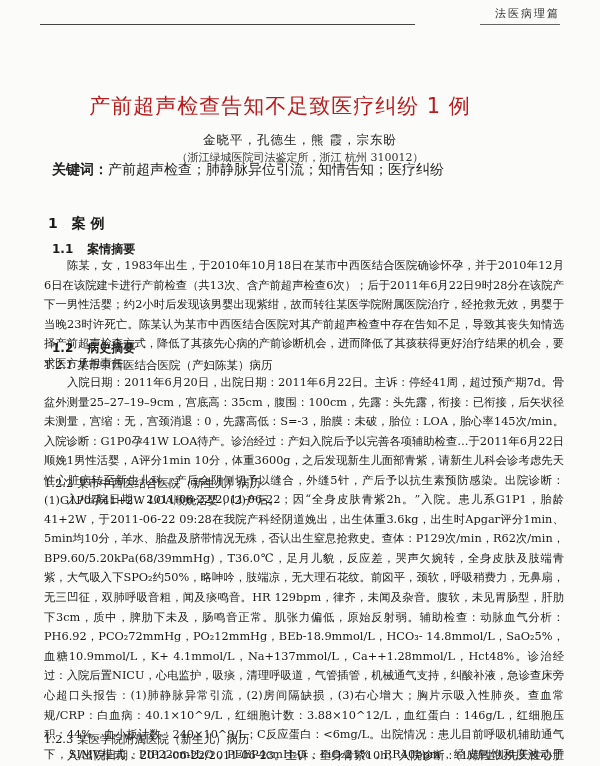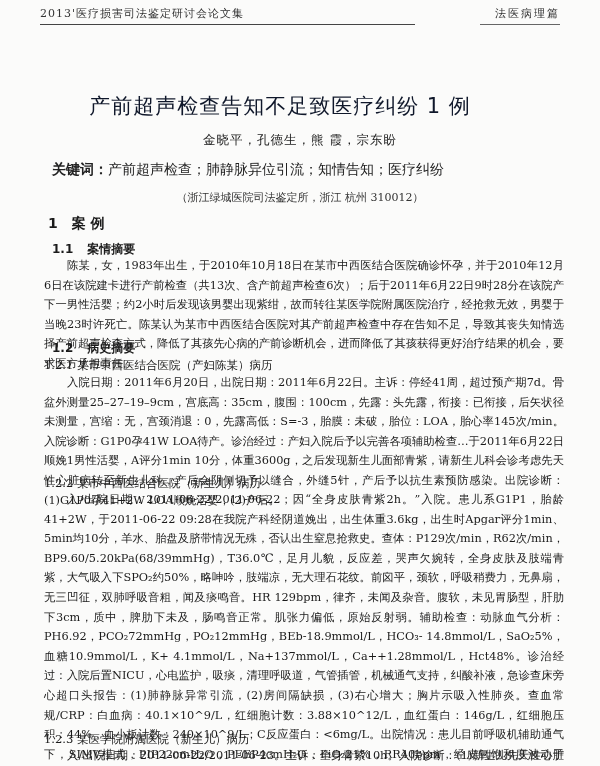--- a/index.html
+++ b/index.html
@@ -11,30 +11,30 @@
   .running-header {
     position:absolute; top:6px; left:40px; width:520px; height:20px;
     font-size:11px; color:#333;
   }
   .rh-left { position:absolute; left:0; top:0; letter-spacing:1px; }
   .rh-right { position:absolute; right:0; top:0; letter-spacing:2px; }
   .rh-rule-left { position:absolute; left:0; top:18px; width:375px; border-top:1px solid #444; }
   .rh-rule-right { position:absolute; right:0; top:18px; width:80px; border-top:1px solid #666; }
   .title {
     position:absolute; top:92px; left:0; width:560px; text-align:center;
-    font-family:"DejaVu Sans","Liberation Sans",sans-serif; font-size:21px; color:#0f172a;
+    font-family:"DejaVu Sans","Liberation Sans",sans-serif; font-size:21px; color:#b91c1c;
     letter-spacing:1px;
   }
   .authors {
     position:absolute; top:132px; left:0; width:600px; text-align:center;
     font-size:12.5px; letter-spacing:1px;
   }
   .affiliation {
     position:absolute; top:150px; left:0; width:600px; text-align:center;
-    font-size:11px; color:#333;margin-top:40px;
+    font-size:11px; color:#333;
   }
   .keywords {
     position:absolute; top:158px; left:52px; font-size:14px; color:#222;
     top:161px;
   }
   .kw-label { font-weight:bold; }
   .section-heading {
     position:absolute; left:48px; font-family:"DejaVu Sans","Liberation Sans",sans-serif;
     font-weight:bold; font-size:14px;
   }
@@ -48,21 +48,20 @@
   .para {
     position:absolute; left:44px; width:520px; font-size:11.3px; line-height:19.6px;
     text-align:justify; text-indent:23px;
   }
   .num { margin-right:14px; }
 </style>
 </head>
 <body>
 
 <div class="running-header">
-  <span class="rh-left">2013'医疗损害司法鉴定研讨会论文集</span>
   <span class="rh-right">法医病理篇</span>
   <div class="rh-rule-left"></div>
   <div class="rh-rule-right"></div>
 </div>
 
 <div class="title">产前超声检查告知不足致医疗纠纷 1 例</div>
 <div class="authors">金晓平，孔德生，熊 霞，宗东盼</div>
 <div class="affiliation">（浙江绿城医院司法鉴定所，浙江 杭州 310012）</div>
 
 <div class="keywords">

